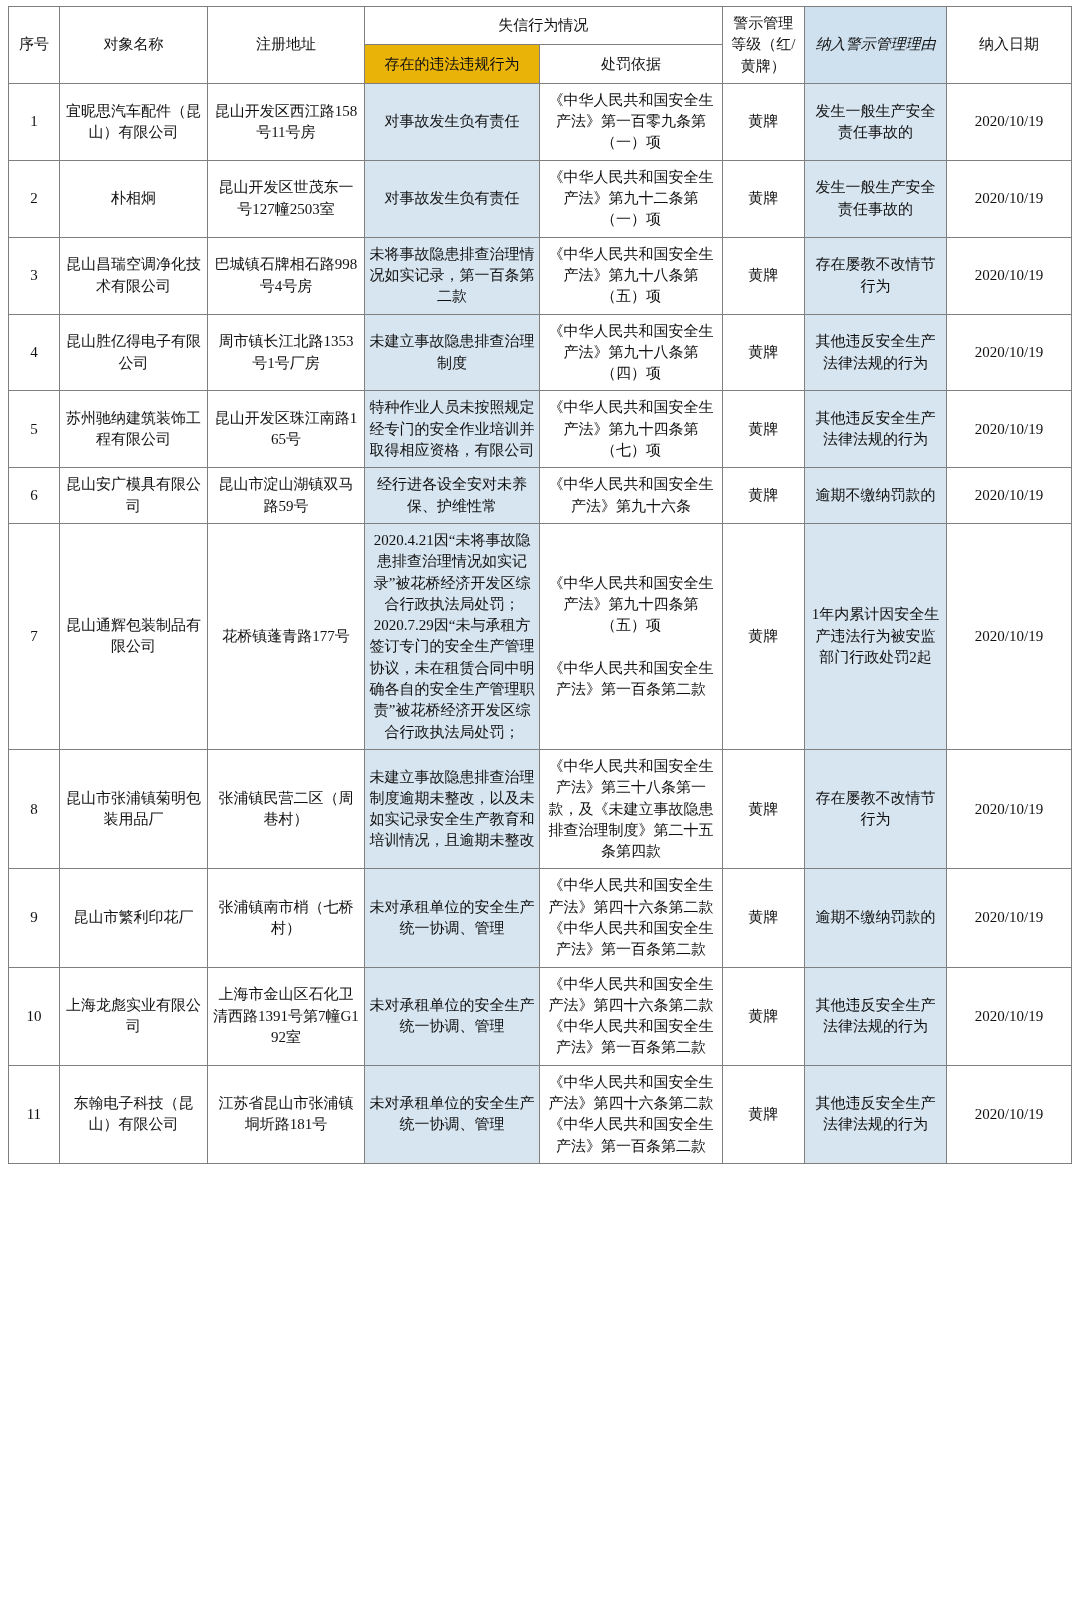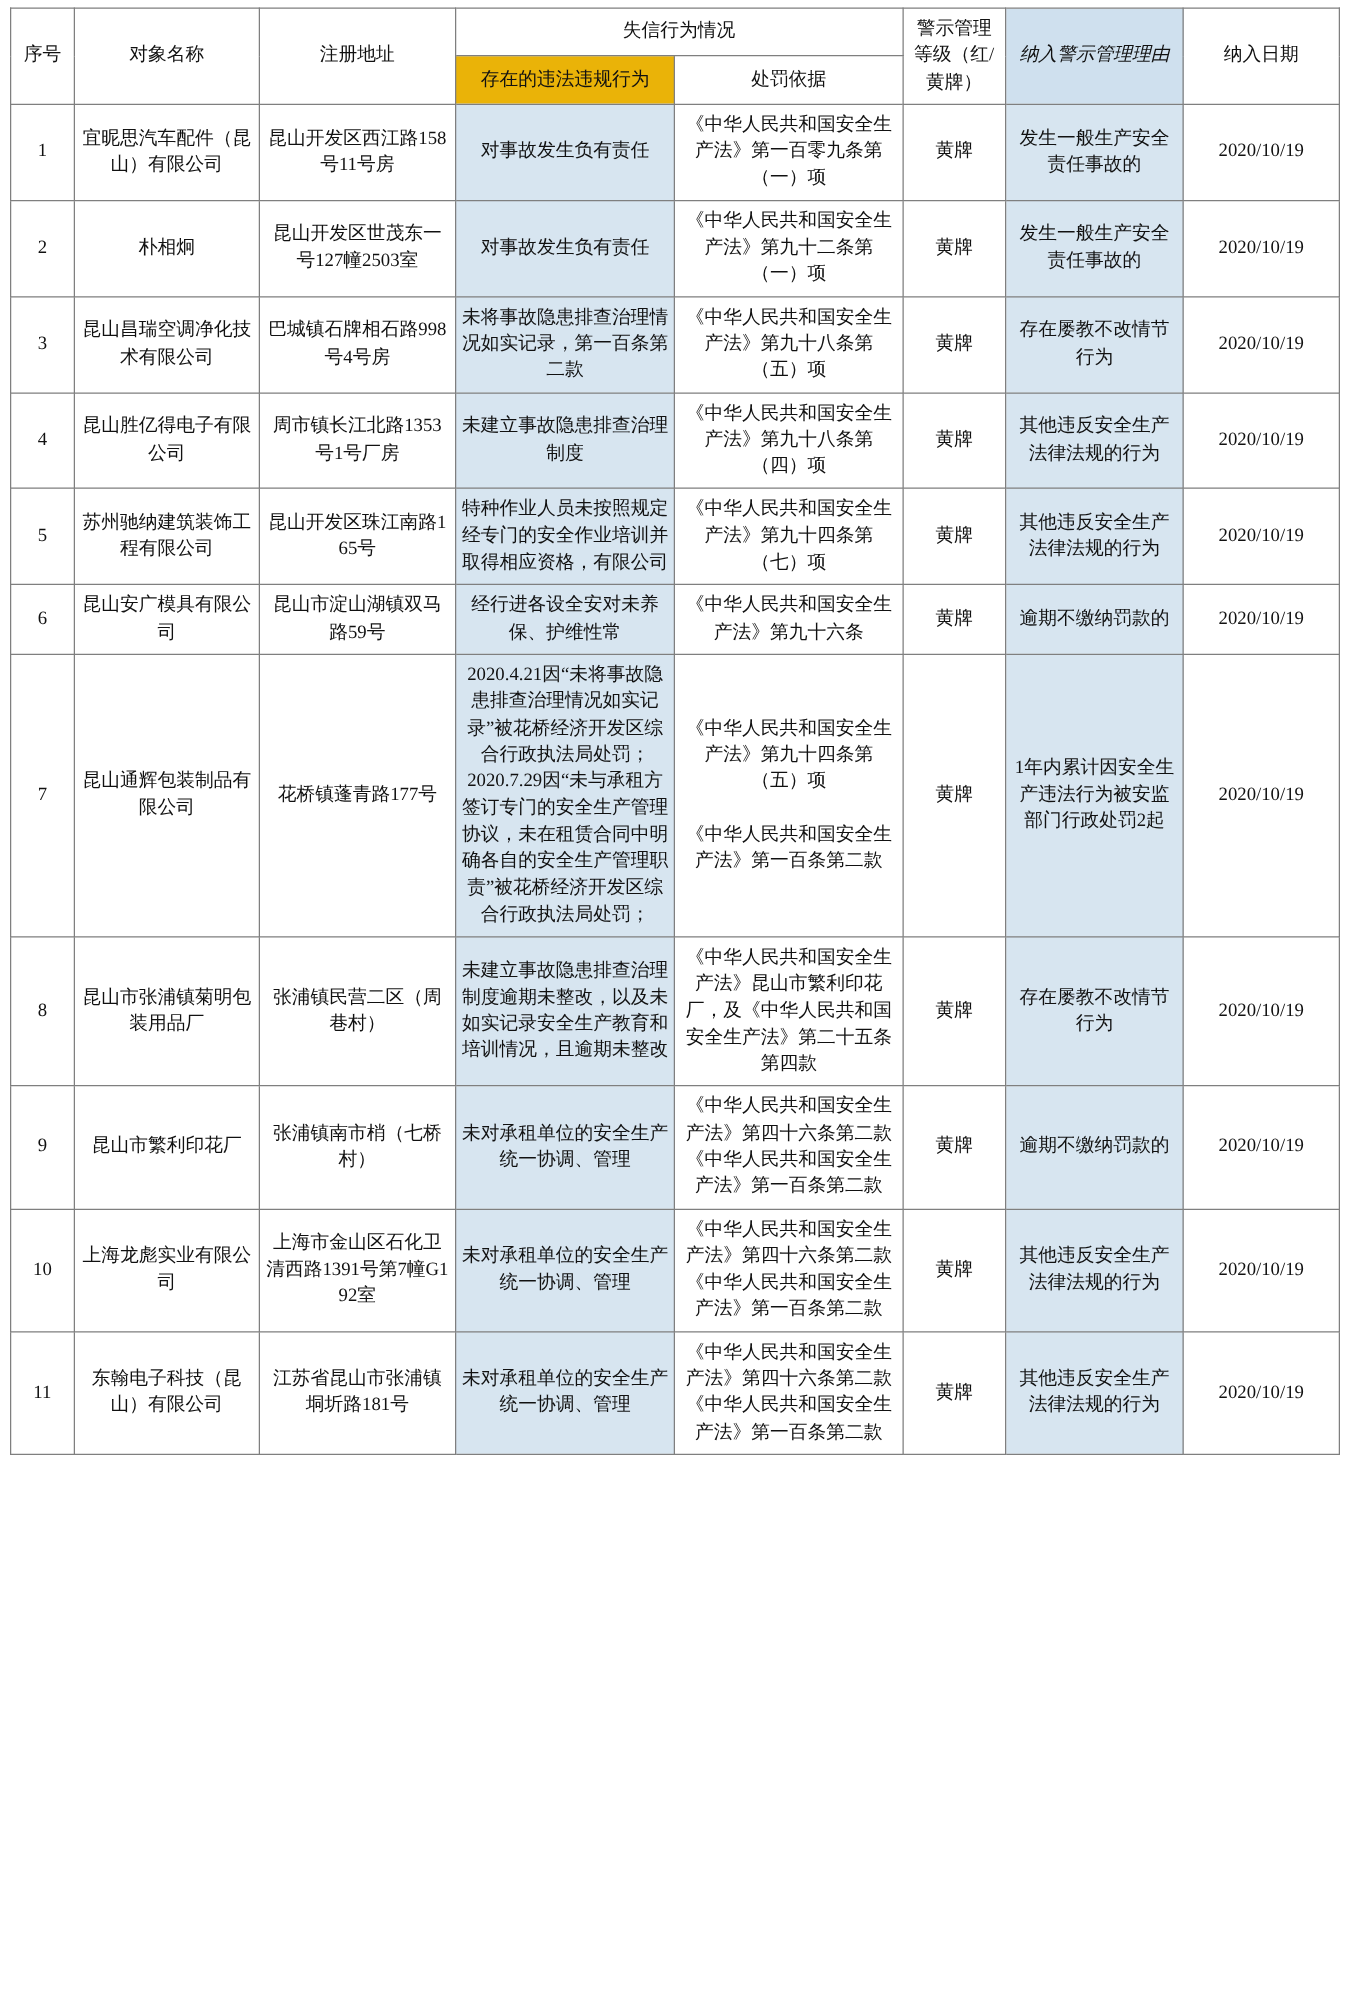--- a/index.html
+++ b/index.html
@@ -176,21 +176,21 @@
         <td class="level-cell">黄牌</td>
         <td class="body-cell cell-shaded">1年内累计因安全生产违法行为被安监部门行政处罚2起</td>
         <td class="date-cell">2020/10/19</td>
       </tr>
 
       <tr>
         <td class="idx-cell">8</td>
         <td class="body-cell">昆山市张浦镇菊明包装用品厂</td>
         <td class="body-cell">张浦镇民营二区（周巷村）</td>
         <td class="body-cell cell-shaded center-pre">未建立事故隐患排查治理制度逾期未整改，以及未如实记录安全生产教育和培训情况，且逾期未整改</td>
-        <td class="body-cell center-pre">《中华人民共和国安全生产法》昆山市繁利印花厂，及《中华人民共和国安全生产法》第二十五条第四款</td>
+        <td class="body-cell center-pre">《中华人民共和国安全生产法》第三十八条第一款，及《未建立事故隐患排查治理制度》第二十五条第四款</td>
         <td class="level-cell">黄牌</td>
         <td class="body-cell cell-shaded">存在屡教不改情节行为</td>
         <td class="date-cell">2020/10/19</td>
       </tr>
 
       <tr>
         <td class="idx-cell">9</td>
         <td class="body-cell">昆山市繁利印花厂</td>
         <td class="body-cell">张浦镇南市梢（七桥村）</td>
         <td class="body-cell cell-shaded center-pre">未对承租单位的安全生产统一协调、管理</td>

